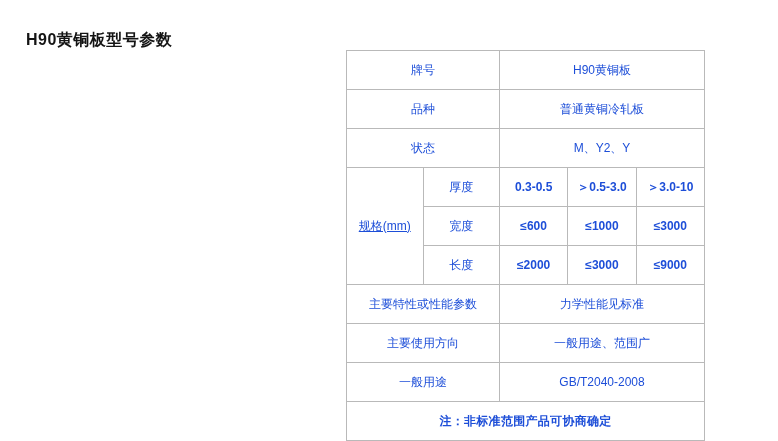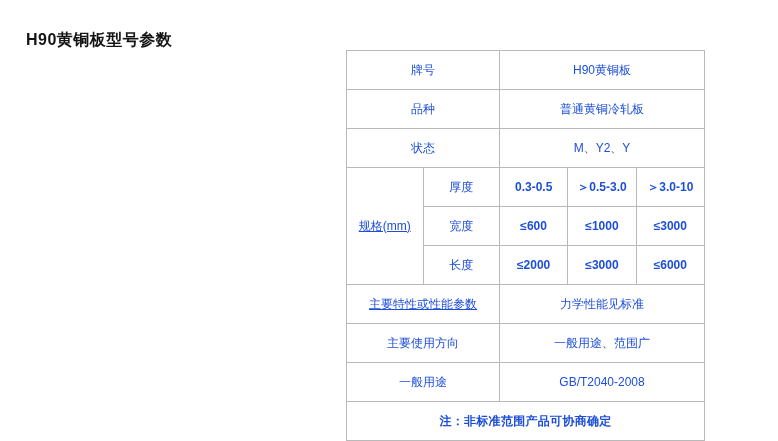--- a/index.html
+++ b/index.html
@@ -64,21 +64,20 @@
     font-size: 12.5px;
     font-weight: bold;
   }
   td.note-cell {
     font-size: 13px;
     letter-spacing: 0.3px;
     font-weight: bold;
   }
   td.small {
     font-size: 12.5px;
-    text-decoration: underline;
   }
 </style>
 </head>
 <body>
 
 <div class="page-title">H90黄铜板型号参数</div>
 
 <div class="spec-table-wrap">
   <table class="spec-table">
     <tbody>
@@ -105,21 +104,21 @@
       <tr>
         <td class="spec-sub">宽度</td>
         <td class="spec-val">≤600</td>
         <td class="spec-val">≤1000</td>
         <td class="spec-val">≤3000</td>
       </tr>
       <tr>
         <td class="spec-sub">长度</td>
         <td class="spec-val">≤2000</td>
         <td class="spec-val">≤3000</td>
-        <td class="spec-val">≤6000</td>
+        <td class="spec-val">≤9000</td>
       </tr>
 
       <tr>
         <td class="label-cell small" colspan="2">主要特性或性能参数</td>
         <td class="value-cell" colspan="3">力学性能见标准</td>
       </tr>
       <tr>
         <td class="label-cell" colspan="2">主要使用方向</td>
         <td class="value-cell" colspan="3">一般用途、范围广</td>
       </tr>

